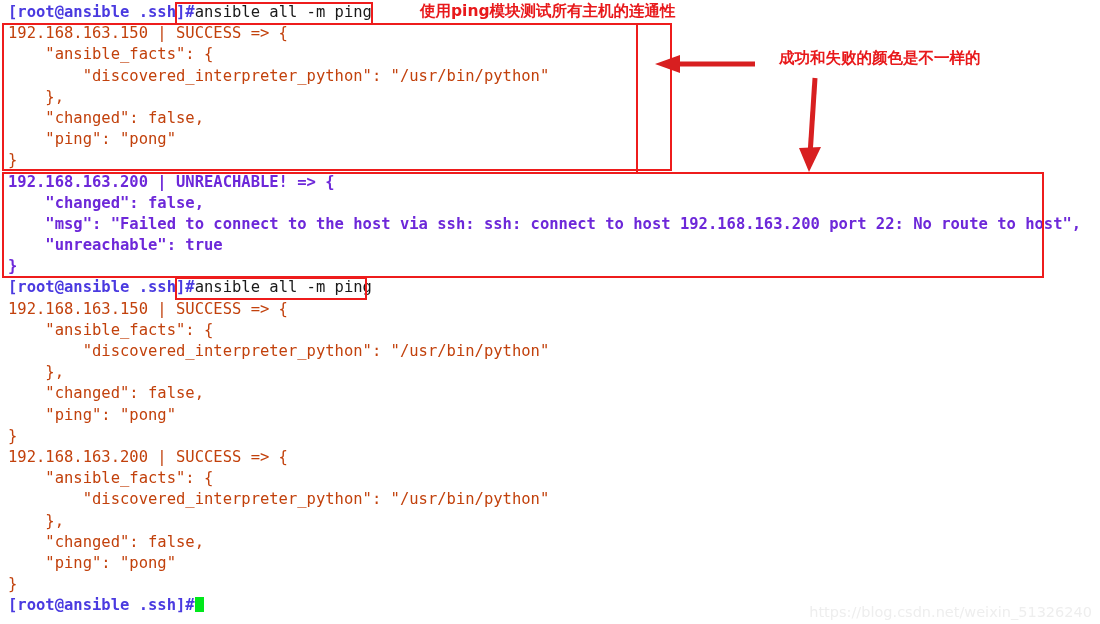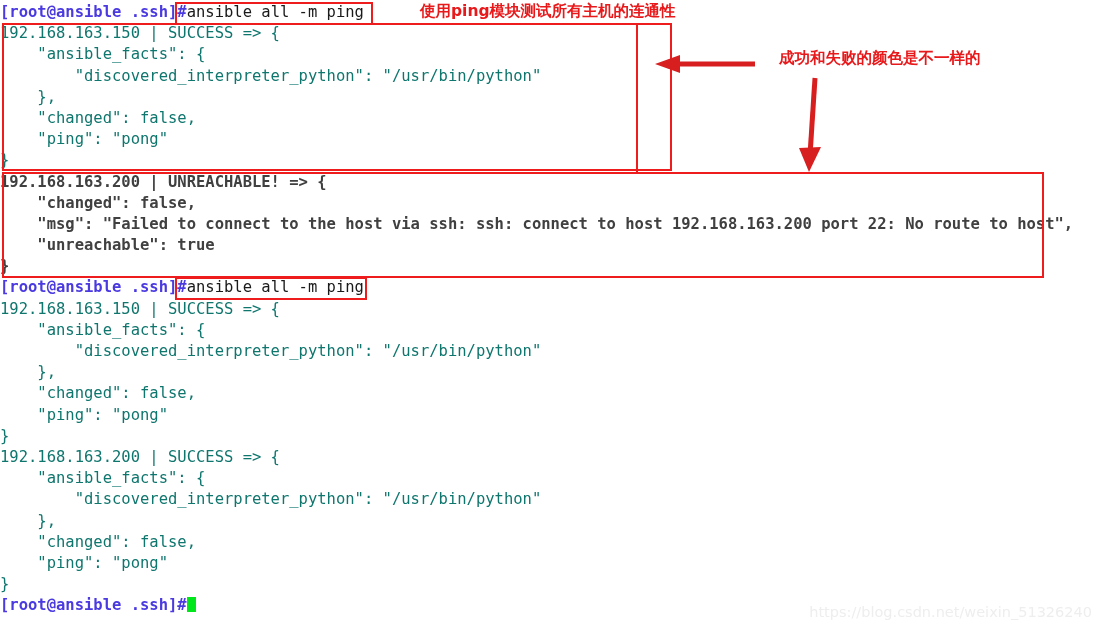--- a/index.html
+++ b/index.html
@@ -11,35 +11,35 @@
     font-family: "DejaVu Sans Mono", "Liberation Mono", monospace;
     overflow: hidden;
     position: relative;
   }
 
   #terminal {
     position: absolute;
     left: 0; top: 0;
     width: 1100px;
     height: 624px;
-    padding: 2px 0 0 0;
+    padding: 2px 0 0 8px;
   }
 
   .line {
     height: 21.2px;
     line-height: 21.2px;
     font-size: 15.5px;
     white-space: pre;
     letter-spacing: 0px;
   }
 
   .c-prompt  { color: #4a3ae0; font-weight: bold; }
   .c-cmd     { color: #1a1a1a; }
-  .c-ok      { color: #0f766e; }
-  .c-fail    { color: #404040; font-weight: bold; }
+  .c-ok      { color: #c2410c; }
+  .c-fail    { color: #6d28d9; font-weight: bold; }
 
   .cursor {
     display: inline-block;
     width: 9px;
     height: 15px;
     background: #00e81b;
     vertical-align: -2px;
   }
 
   

